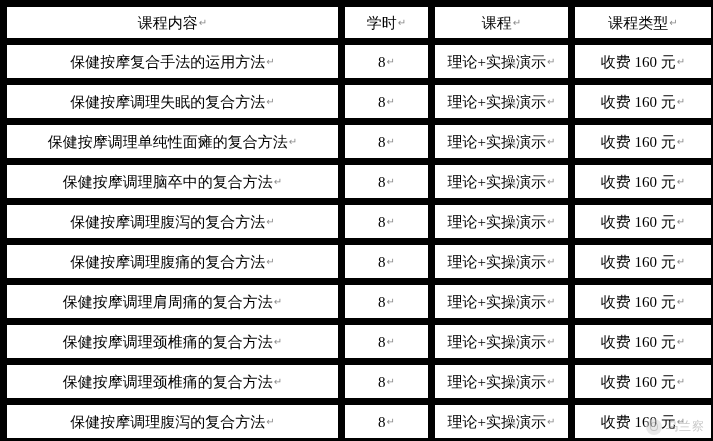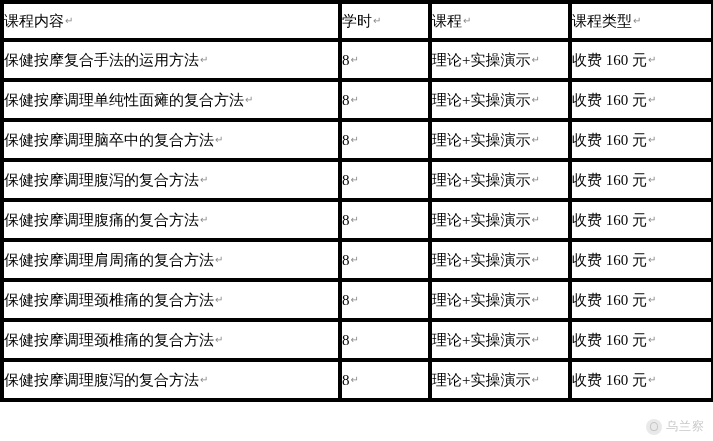--- a/index.html
+++ b/index.html
@@ -14,22 +14,22 @@
     font-family: "Liberation Serif", serif;
     color: #000000;
     position: relative;
   }
   #course-table {
     border-collapse: collapse;
     width: 713px;
     table-layout: fixed;
   }
   #course-table td, #course-table th {
-    border: 4px solid #000000;
-    text-align: left;
+    border: 7px solid #000000;
+    text-align: center;
     vertical-align: middle;
     font-weight: normal;
     font-size: 15px;
     padding: 0;
     line-height: 1.2;
     white-space: nowrap;
   }
   #course-table tr {
     height: 40px;
   }
@@ -111,20 +111,26 @@
     </tr>
   </thead>
   <tbody>
     <tr>
       <td class="cell-content"><span>保健按摩复合手法的运用方法</span><span class="mk">↵</span></td>
       <td class="cell-hours"><span>8</span><span class="mk">↵</span></td>
       <td class="cell-course"><span>理论+实操演示</span><span class="mk">↵</span></td>
       <td class="cell-type"><span>收费 160 元</span><span class="mk">↵</span></td>
     </tr>
     <tr>
+      <td class="cell-content"><span>保健按摩调理失眠的复合方法</span><span class="mk">↵</span></td>
+      <td class="cell-hours"><span>8</span><span class="mk">↵</span></td>
+      <td class="cell-course"><span>理论+实操演示</span><span class="mk">↵</span></td>
+      <td class="cell-type"><span>收费 160 元</span><span class="mk">↵</span></td>
+    </tr>
+    <tr>
       <td class="cell-content"><span>保健按摩调理单纯性面瘫的复合方法</span><span class="mk">↵</span></td>
       <td class="cell-hours"><span>8</span><span class="mk">↵</span></td>
       <td class="cell-course"><span>理论+实操演示</span><span class="mk">↵</span></td>
       <td class="cell-type"><span>收费 160 元</span><span class="mk">↵</span></td>
     </tr>
     <tr>
       <td class="cell-content"><span>保健按摩调理脑卒中的复合方法</span><span class="mk">↵</span></td>
       <td class="cell-hours"><span>8</span><span class="mk">↵</span></td>
       <td class="cell-course"><span>理论+实操演示</span><span class="mk">↵</span></td>
       <td class="cell-type"><span>收费 160 元</span><span class="mk">↵</span></td>

